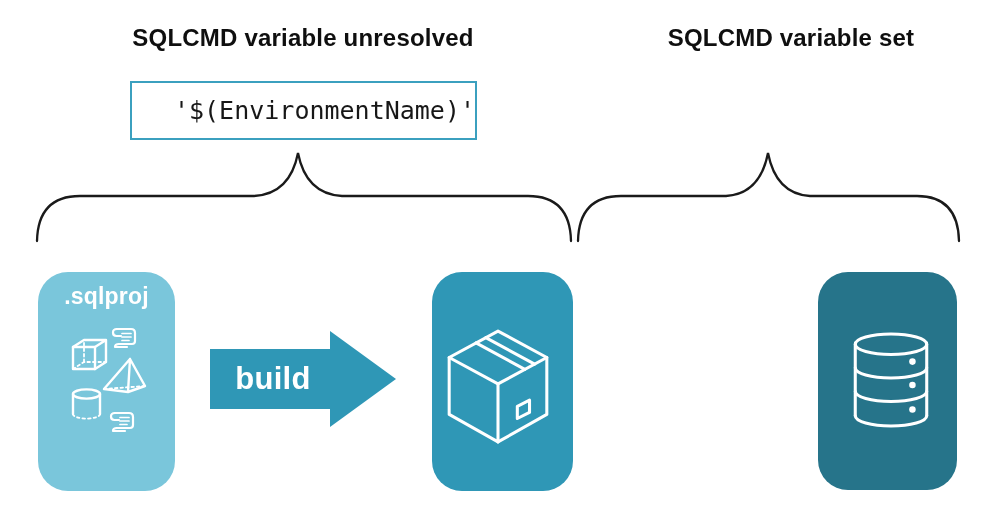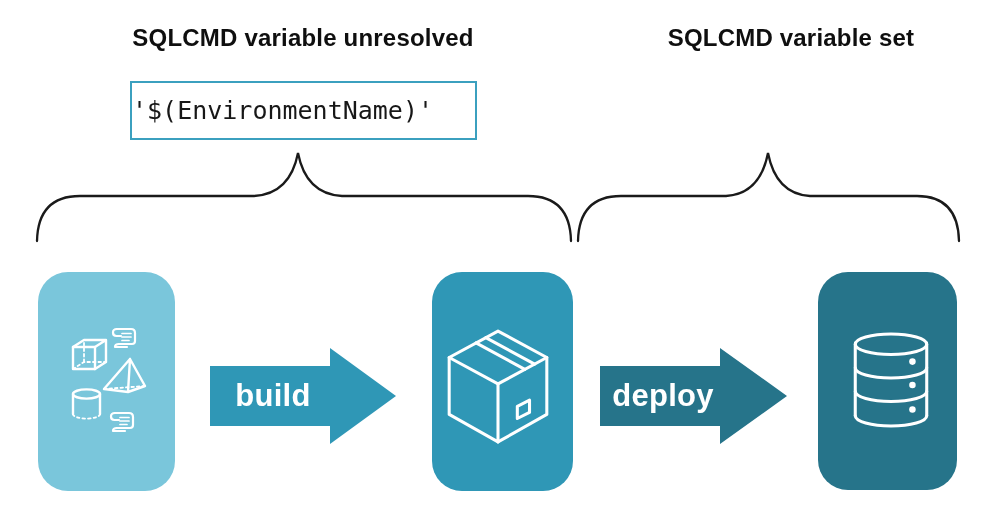--- a/index.html
+++ b/index.html
@@ -7,42 +7,42 @@
          font-family:"Liberation Sans", sans-serif;padding-left:48px;}
 
   
   .heading{position:absolute;top:24px;font-size:24px;font-weight:700;color:#0f0f0f;
            text-align:center;white-space:nowrap;letter-spacing:.2px;}
   .heading.left{left:103px;width:400px;}
   .heading.right{left:591px;width:400px;}
 
   
   .codebox{position:absolute;top:81px;height:59px;border:2px solid #3BA0BF;background:#fff;
-           display:flex;align-items:center;justify-content:flex-start;box-sizing:border-box;}
+           display:flex;align-items:center;justify-content:flex-end;box-sizing:border-box;}
   .codebox.left{left:130px;width:347px;}
   .codebox.right{left:668px;width:200px;}
   .codebox code{font-family:"DejaVu Sans Mono", monospace;font-size:25px;color:#171717;white-space:pre;}
 
   
   .braces{position:absolute;left:0;top:0;width:1000px;height:522px;pointer-events:none;}
 
   
   .card{position:absolute;top:272px;border-radius:30px;box-sizing:border-box;}
   .card.sqlproj{left:38px;width:137px;height:219px;background:#7AC6DB;}
   .card.dacpac{left:432px;width:141px;height:219px;background:#2F97B6;}
   .card.database{left:818px;width:139px;height:218px;background:#26748A;}
   .card-title{margin-top:11px;text-align:center;font-size:23px;font-weight:700;color:#ffffff;
               letter-spacing:.2px;}
   .card-icon{position:absolute;}
   .icon-sqlproj{left:33px;top:54px;width:77px;height:108px;}
   .icon-dacpac{left:13px;top:57px;width:106px;height:119px;}
   .icon-database{left:33px;top:60px;width:80px;height:97px;}
 
   
-  .arrow{position:absolute;top:348px;height:96px;}
+  .arrow{position:absolute;top:331px;height:96px;}
   .arrow.build{left:210px;width:186px;}
   .arrow.deploy{left:600px;width:187px;}
   .arrow svg{position:absolute;left:0;top:0;width:100%;height:100%;}
   .arrow-label{position:absolute;left:0;top:0;width:126px;height:96px;display:flex;
                align-items:center;justify-content:center;font-size:31px;font-weight:700;color:#fff;
                letter-spacing:.3px;}
   .fill-build{fill:#2F97B6;}
   .fill-deploy{fill:#26748A;}
 
   .wline{stroke:#ffffff;fill:none;stroke-linecap:round;stroke-linejoin:round;}
@@ -58,20 +58,21 @@
   <div class="codebox left">
     <code>'$(EnvironmentName)'</code>
   </div>
 
   <svg class="braces" viewBox="0 0 1000 522">
     <path d="M 37 241 Q 38 196 80 196 L 254 196 Q 290 194 298 153 Q 306 194 342 196 L 528 196 Q 570 196 571 241" fill="none" stroke="#1A1A1A" stroke-width="2.3" stroke-linecap="round"></path>
     <path d="M 578 241 Q 579 196 621 196 L 726 196 Q 760 194 768 153 Q 776 194 810 196 L 917 196 Q 958 196 959 241" fill="none" stroke="#1A1A1A" stroke-width="2.3" stroke-linecap="round"></path>
   </svg>
 
   <div class="card sqlproj">
+    <div class="card-title">.sqlproj</div>
     <svg class="card-icon icon-sqlproj" viewBox="0 0 77 108">
 
       <g class="wline" stroke-width="2.4">
         <rect x="2" y="21" width="22" height="22" fill="none"></rect>
         <path d="M2 21 L13 14 L35 14 L24 21 M35 14 L35 36 L24 43"></path>
         <path d="M2 43 L13 36 L35 36 M13 36 L13 14" stroke-dasharray="2.5 3" stroke-width="1.8"></path>
       </g>
 
       <g class="wline" stroke-width="2.2">
         <path d="M46 3 H60 Q64 3 64 7 V15 Q64 18 61 18 H48"></path>
@@ -112,26 +113,20 @@
       <g class="wline" stroke-width="3">
         <path d="M52 2 L100 28 L52 54 L4 28 Z"></path>
         <path d="M4 28 L4 84 L52 111 L52 54"></path>
         <path d="M100 28 L100 84 L52 111"></path>
         <path d="M40 8.5 L88 34.5 M30.4 13.7 L78.4 39.7"></path>
         <path d="M71 76 L83 70 L83 82 L71 88 Z"></path>
       </g>
     </svg>
   </div>
 
-  <div class="arrow deploy">
-    <svg viewBox="0 0 187 96">
-      <polygon class="fill-deploy" points="0,18 120,18 120,0 187,48 120,96 120,78 0,78"></polygon>
-    </svg>
-    <span class="arrow-label">deploy</span>
-  </div>
 
   <div class="card database">
     <svg class="card-icon icon-database" viewBox="0 0 78 95">
       <g class="wline" stroke-width="3">
         <ellipse cx="39" cy="12" rx="35" ry="10" fill="none"></ellipse>
         <path d="M4 12 V82 M74 12 V82"></path>
         <path d="M4 82 A35 10 0 0 0 74 82"></path>
         <path d="M4 35 A35 10 0 0 0 74 35"></path>
         <path d="M4 58 A35 10 0 0 0 74 58"></path>
       </g>

